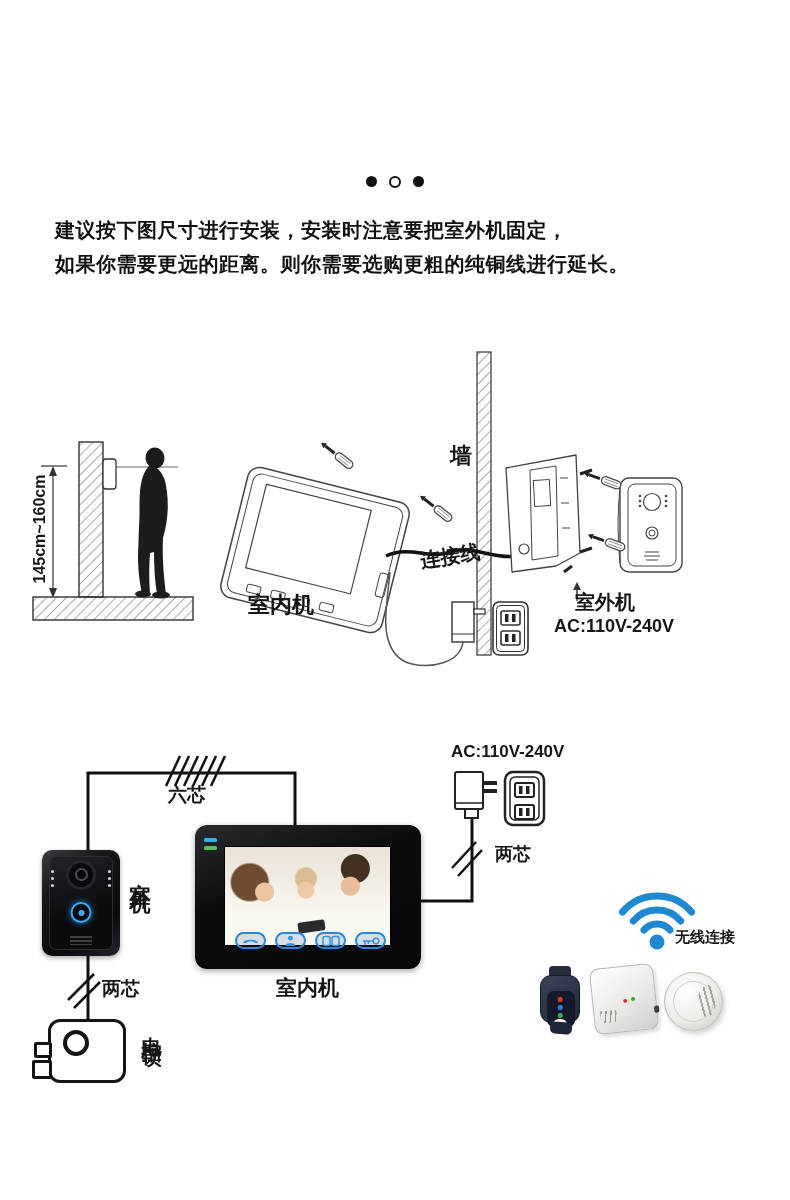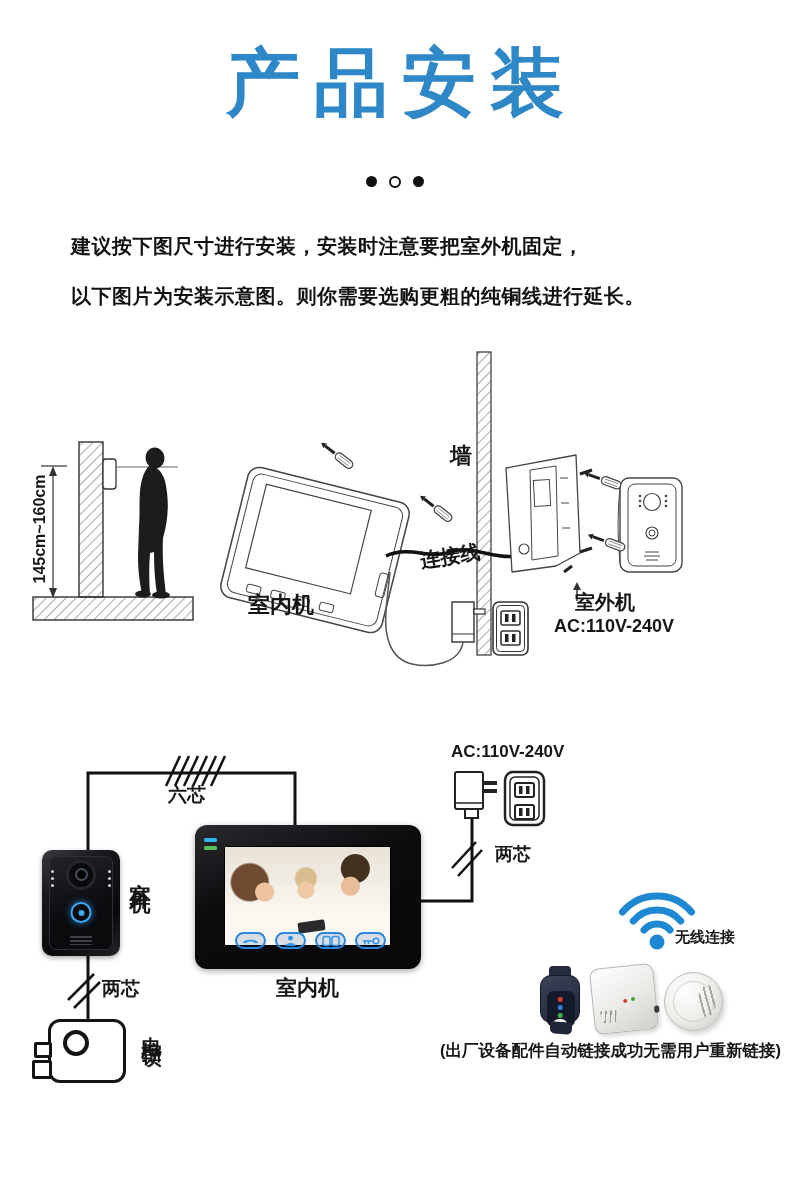--- a/index.html
+++ b/index.html
@@ -7,21 +7,21 @@
         font-family:"Liberation Sans","DejaVu Sans",sans-serif;color:#111;}
 
   .title{position:absolute;top:34px;left:0;width:790px;margin:0;text-align:center;
          font-size:74px;font-weight:800;letter-spacing:14px;text-indent:14px;color:#2e87c6;}
   .dots{position:absolute;top:176px;left:0;width:790px;display:flex;justify-content:center;gap:12px;}
   .dot{width:11px;height:11px;border-radius:50%;}
   .dot.filled{background:#111;}
   .dot.outline{background:#fff;border:2.5px solid #111;width:8px;height:8px;}
 
   .intro{position:absolute;top:214px;left:55px;width:700px;}
-  .intro p{margin:16px;font-size:20px;font-weight:700;line-height:33.5px;letter-spacing:.5px;}
+  .intro p{margin:0;font-size:20px;font-weight:700;line-height:33.5px;letter-spacing:.5px;}
 
   .lbl{position:absolute;font-weight:700;color:#161616;white-space:nowrap;}
   .vtext{writing-mode:vertical-rl;text-orientation:upright;letter-spacing:5px;}
 
   svg.layer{position:absolute;left:0;}
 
   
   .outdoor2{position:absolute;left:42px;top:850px;width:78px;height:106px;border-radius:10px;
             background:linear-gradient(145deg,#3a3a40 0%,#17171b 30%,#0a0a0d 70%,#232329 100%);
             box-shadow:0 2px 5px rgba(0,0,0,.35);}
@@ -92,31 +92,30 @@
          border:1px solid #bcbcb7;box-shadow:2px 3px 5px rgba(0,0,0,.18);}
   .smoke-ring{position:absolute;left:8px;top:8px;right:8px;bottom:8px;border:1px solid #cfcfca;border-radius:50%;}
   .smoke-vent{position:absolute;right:6px;top:12px;width:18px;height:32px;border-radius:50%;
          background:repeating-linear-gradient(75deg,#a8a8a2 0 2px,transparent 2px 6px);}
 </style>
 </head>
 <body>
 
 <div class="page">
 
-  <h1 class="title">产品安装</h1>
 
   <div class="dots">
     <span class="dot filled"></span>
     <span class="dot outline"></span>
     <span class="dot filled"></span>
   </div>
 
   <div class="intro">
     <p>建议按下图尺寸进行安装，安装时注意要把室外机固定，</p>
-    <p>以下图片为安装示意图。则你需要选购更粗的纯铜线进行延长。</p>
+    <p>如果你需要更远的距离。则你需要选购更粗的纯铜线进行延长。</p>
   </div>
 
   <svg class="layer" style="top:348px" width="790" height="345" viewBox="0 348 790 345">
     <defs>
       <pattern id="hatch" patternUnits="userSpaceOnUse" width="7" height="7" patternTransform="rotate(45)">
         <line x1="0" y1="0" x2="0" y2="7" stroke="#555" stroke-width="1"></line>
       </pattern>
       <g id="screwg">
         <rect x="4" y="-4" width="20" height="8" rx="4" fill="#fff" stroke="#444" stroke-width="1.3"></rect>
         <line x1="7" y1="-1.5" x2="21" y2="-1.5" stroke="#777" stroke-width="0.8"></line>
@@ -343,15 +342,14 @@
   </div>
 
   <span class="lbl" style="left:168px;top:782px;font-size:19px;">六芯</span>
   <span class="lbl vtext" style="left:126px;top:866px;font-size:21px;">室外机</span>
   <span class="lbl" style="left:102px;top:976px;font-size:19px;">两芯</span>
   <span class="lbl vtext" style="left:139px;top:1021px;font-size:20px;">电控锁</span>
   <span class="lbl" style="left:276px;top:974px;font-size:21px;">室内机</span>
   <span class="lbl" style="left:451px;top:742px;font-size:17px;">AC:110V-240V</span>
   <span class="lbl" style="left:495px;top:842px;font-size:18px;">两芯</span>
   <span class="lbl" style="left:675px;top:928px;font-size:15px;">无线连接</span>
-  <span class="lbl" style="left:440px;top:1040px;font-size:16.5px;">(出厂设备配件自动链接成功无需用户重新链接)</span>
 
 </div>
 
 </body></html>

